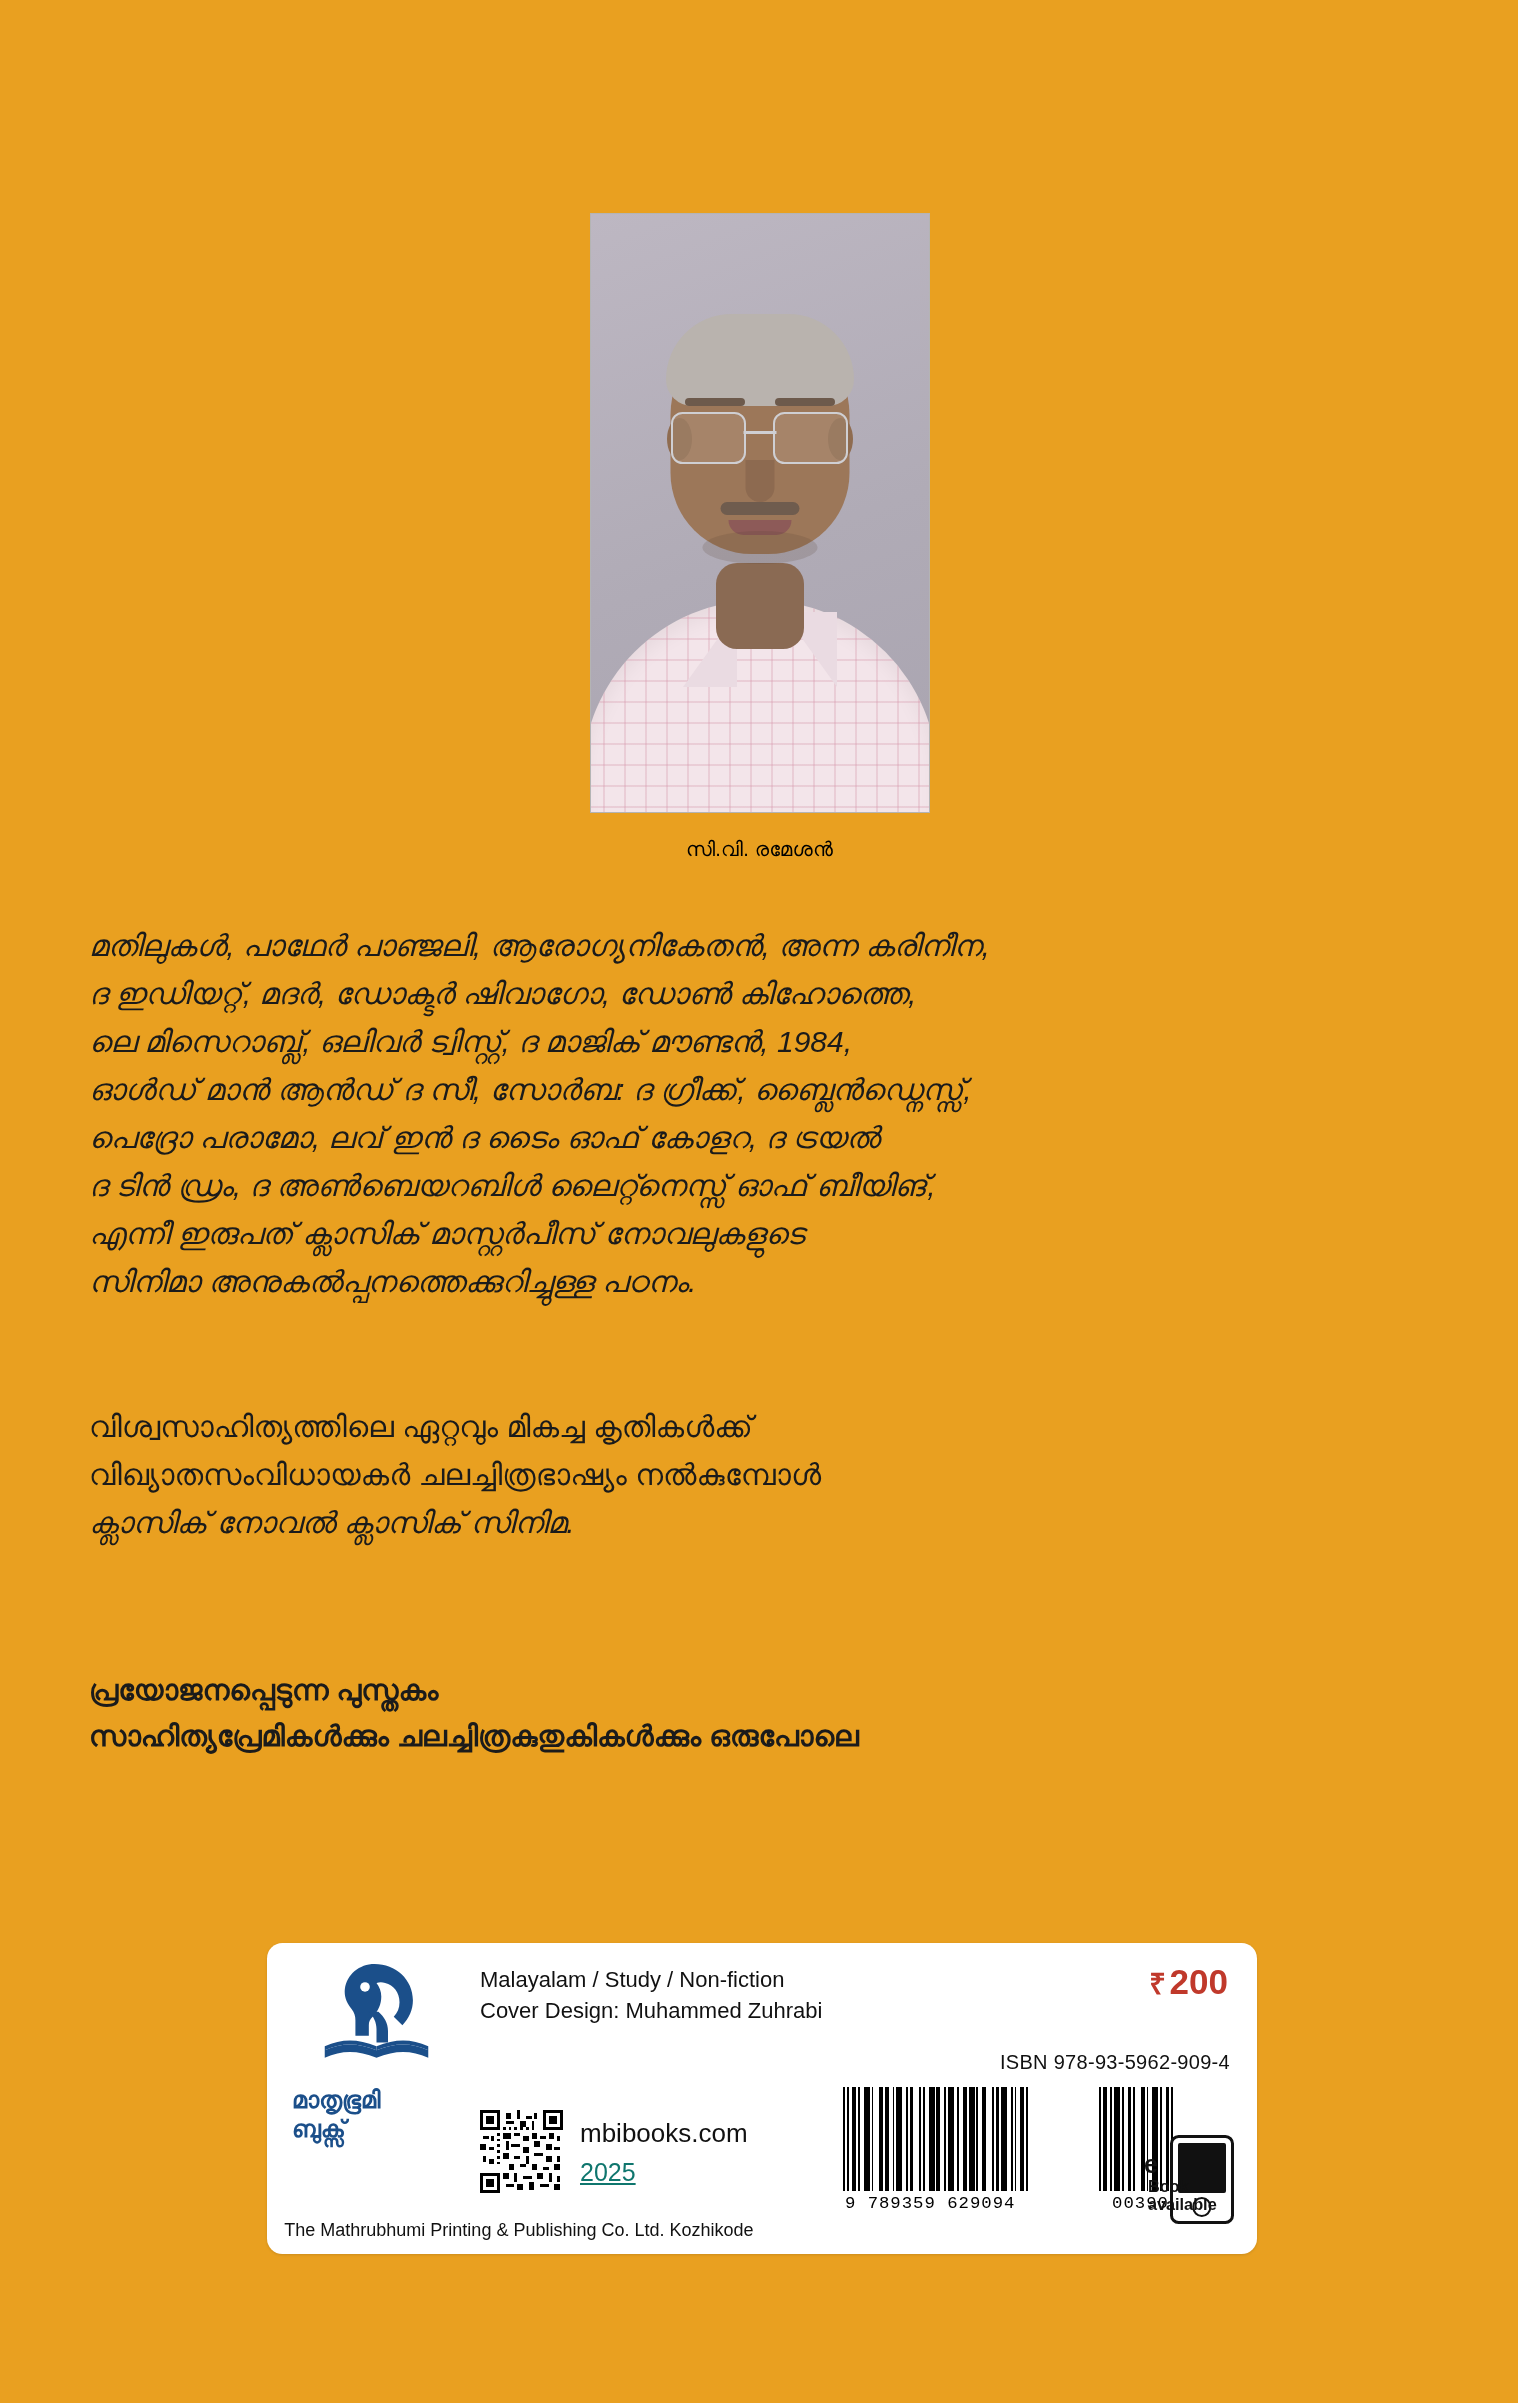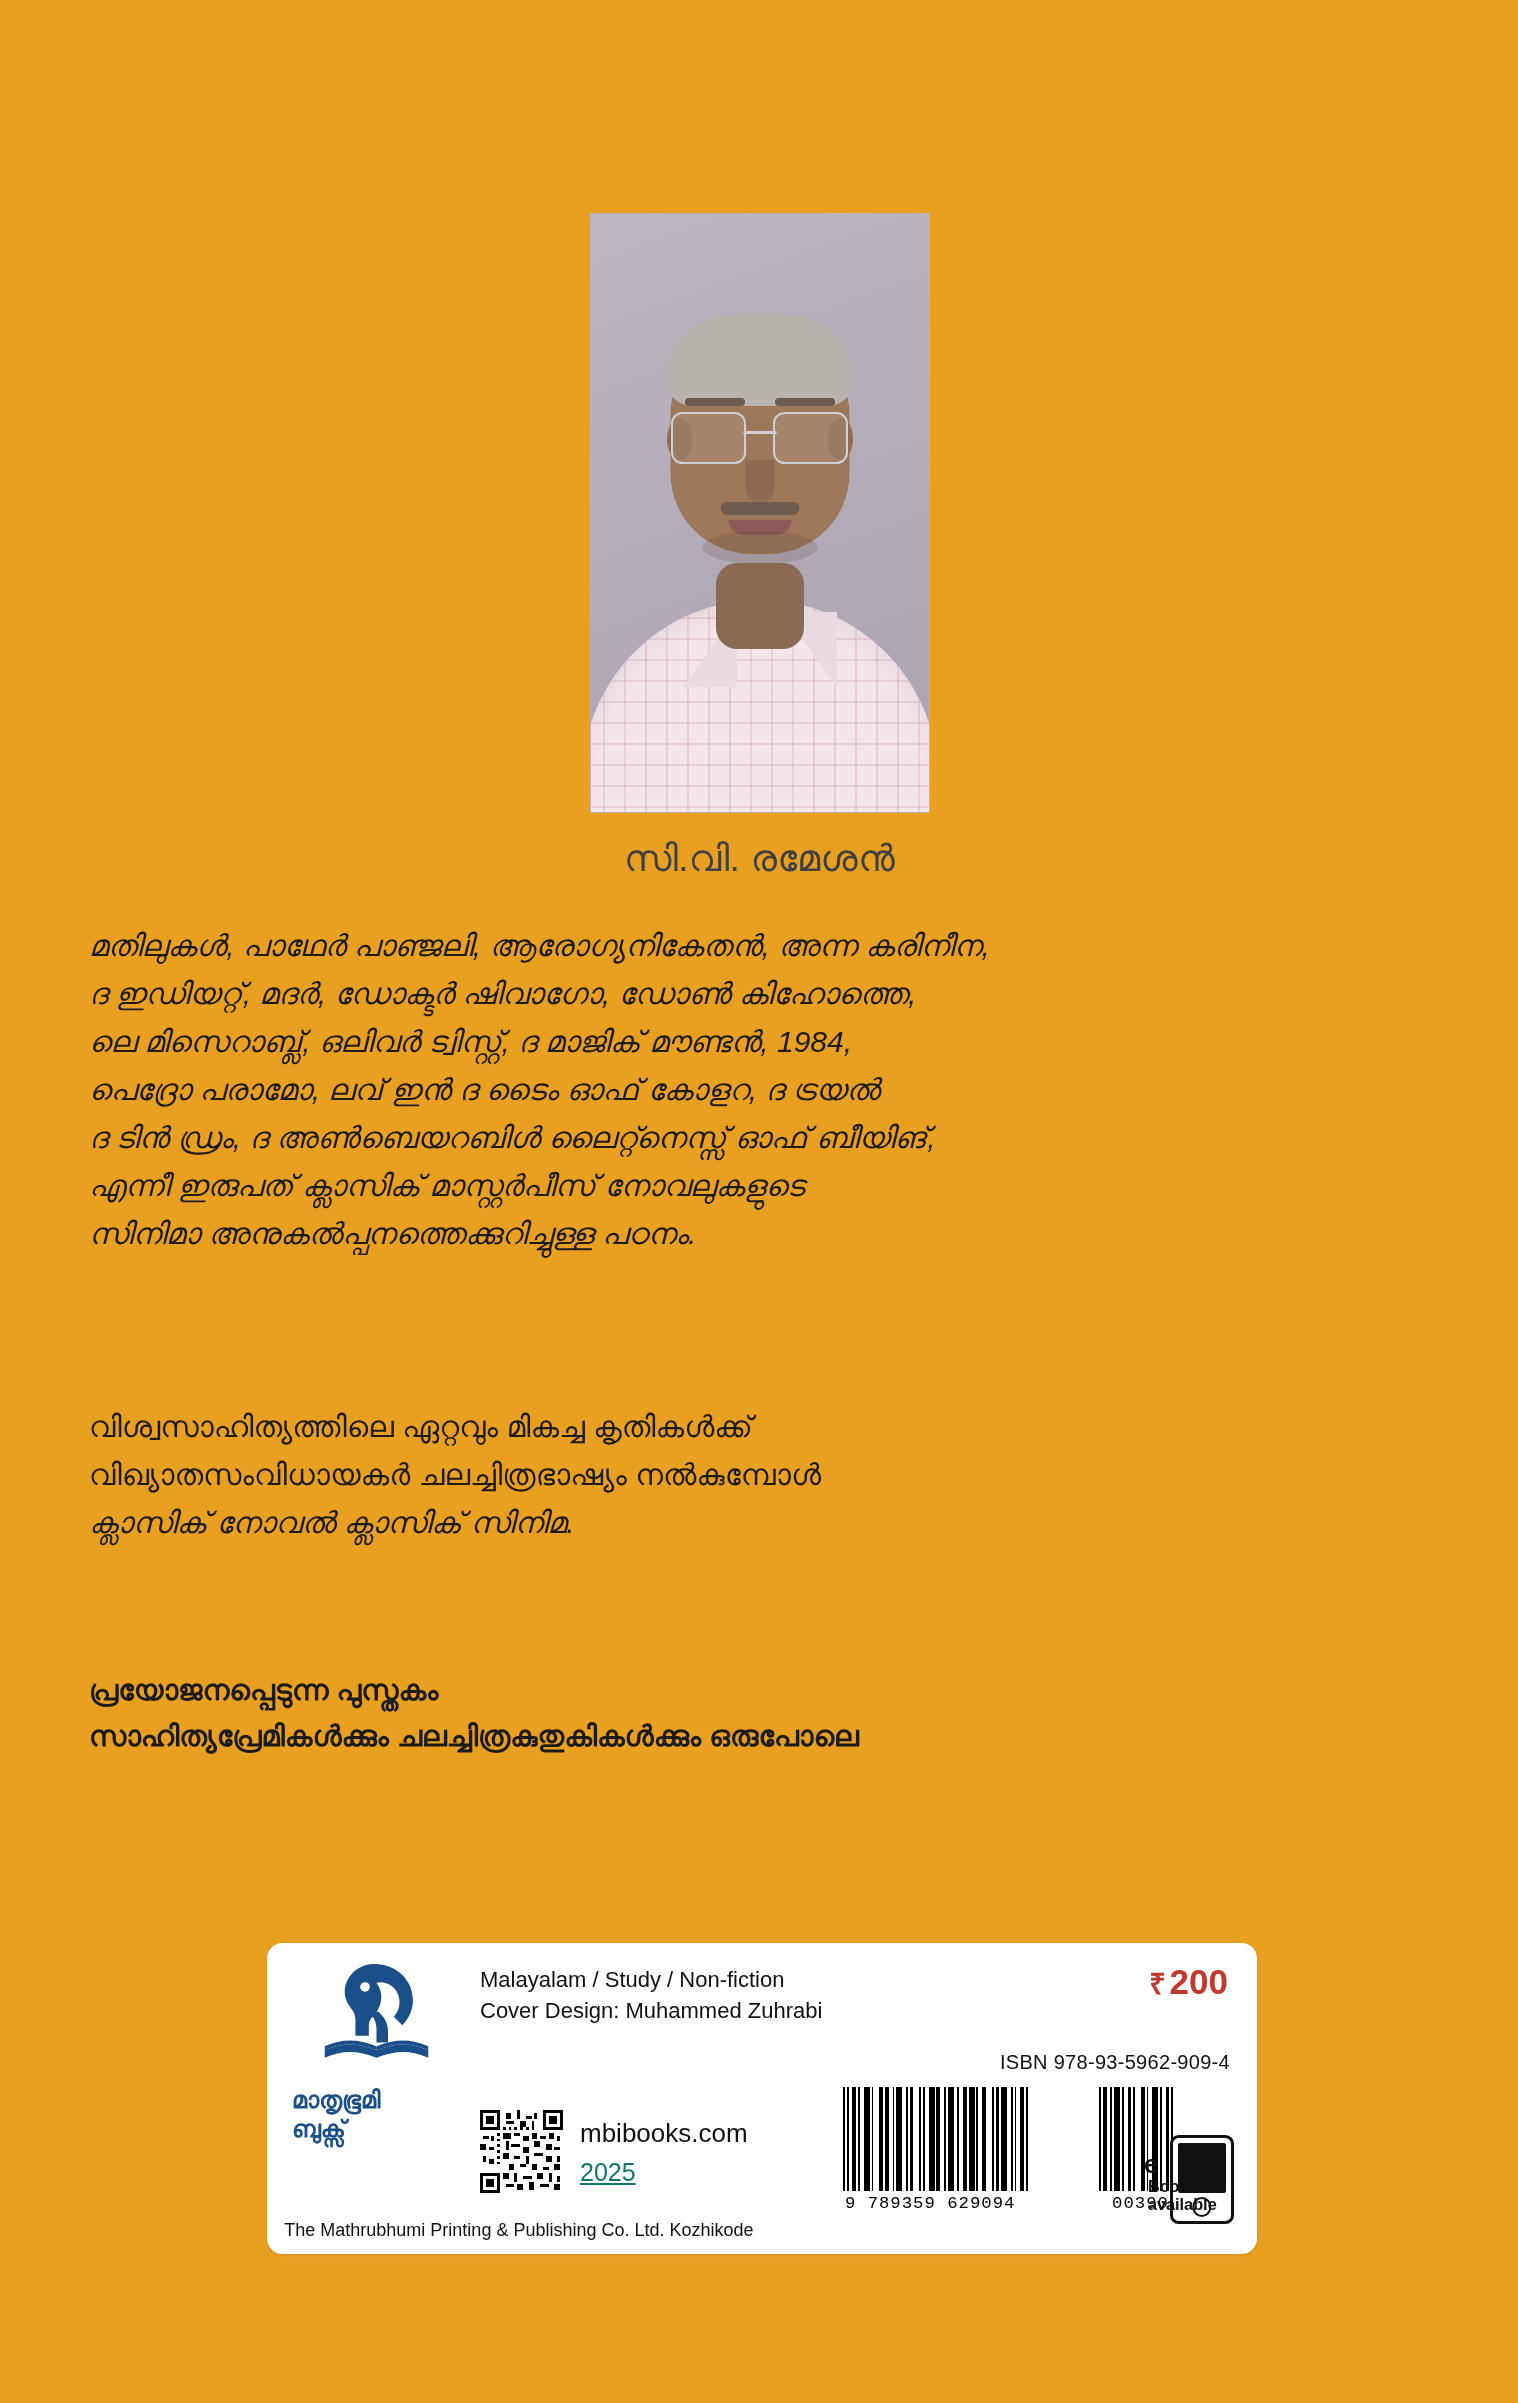--- a/index.html
+++ b/index.html
@@ -162,22 +162,22 @@
     bottom: -38px;
     width: 355px; height: 250px;
     border-radius: 183px 183px 0 0;
     background-image:
       repeating-linear-gradient(90deg, rgba(214,150,170,0.30) 0 1.9px, transparent 1.9px 21px),
       repeating-linear-gradient(0deg, rgba(214,150,170,0.30) 0 1.9px, transparent 1.9px 21px);
   }
 
   .author-name {
     margin-top: 25px;
-    font-size: 37px;
-    color: #404040;
+    font-size: 20px;
+    color: #000000;
     letter-spacing: 0.2px;
   }
 
   
   .blurb {
     position: absolute;
     left: 89px;
     width: 1308px;
     text-align: left;
     color: #1b1b1b;
@@ -408,20 +408,21 @@
     <div class="p-mouth"></div>
     <div class="p-chin-shade"></div>
   </div>
   <div class="author-name">സി.വി. രമേശൻ</div>
 </div>
 
 <div class="blurb para1">
   <span class="line">മതിലുകൾ, പാഥേർ പാഞ്ജലി, ആരോഗ്യനികേതൻ, അന്ന കരിനീന,</span>
   <span class="line">ദ ഇഡിയറ്റ്, മദർ, ഡോക്ടർ ഷിവാഗോ, ഡോൺ കിഹോത്തെ,</span>
   <span class="line">ലെ മിസെറാബ്ല്, ഒലിവർ ട്വിസ്റ്റ്, ദ മാജിക് മൗണ്ടൻ, 1984,</span>
+  <span class="line">ഓൾഡ് മാൻ ആൻഡ് ദ സീ, സോർബ: ദ ഗ്രീക്ക്, ബ്ലൈൻഡ്നെസ്സ്,</span>
   <span class="line">പെദ്രോ പരാമോ, ലവ് ഇൻ ദ ടൈം ഓഫ് കോളറ, ദ ട്രയൽ</span>
   <span class="line">ദ ടിൻ ഡ്രം, ദ അൺബെയറബിൾ ലൈറ്റ്നെസ്സ് ഓഫ് ബീയിങ്,</span>
   <span class="line">എന്നീ ഇരുപത് ക്ലാസിക് മാസ്റ്റർപീസ് നോവലുകളുടെ</span>
   <span class="line">സിനിമാ അനുകൽപ്പനത്തെക്കുറിച്ചുള്ള പഠനം.</span>
 </div>
 
 <div class="blurb para2">
   <span class="line">വിശ്വസാഹിത്യത്തിലെ ഏറ്റവും മികച്ച കൃതികൾക്ക്</span>
   <span class="line">വിഖ്യാതസംവിധായകർ ചലച്ചിത്രഭാഷ്യം നൽകുമ്പോൾ</span>
   <span class="line ital">ക്ലാസിക് നോവൽ ക്ലാസിക് സിനിമ.</span>

